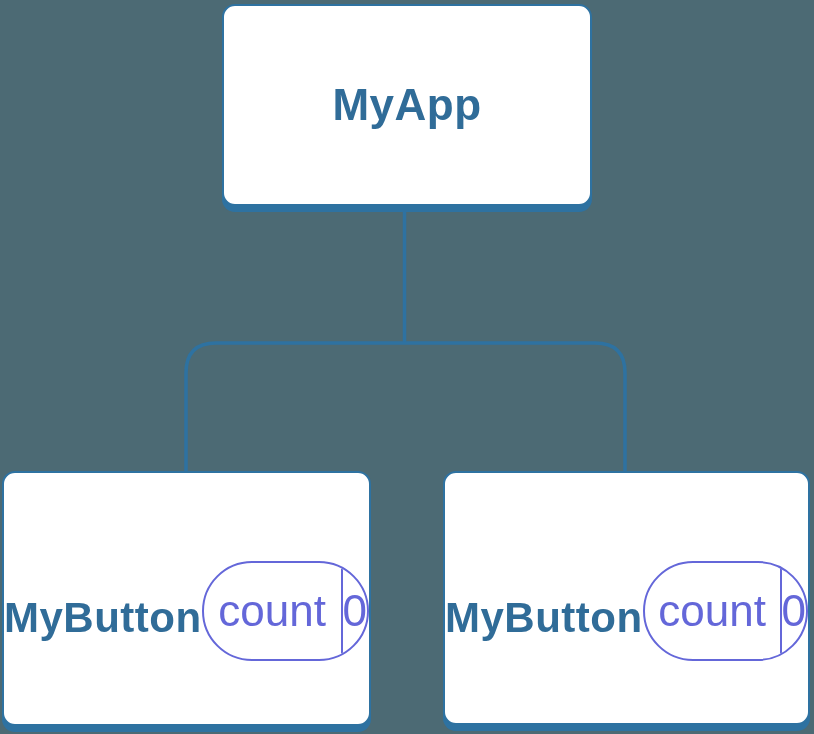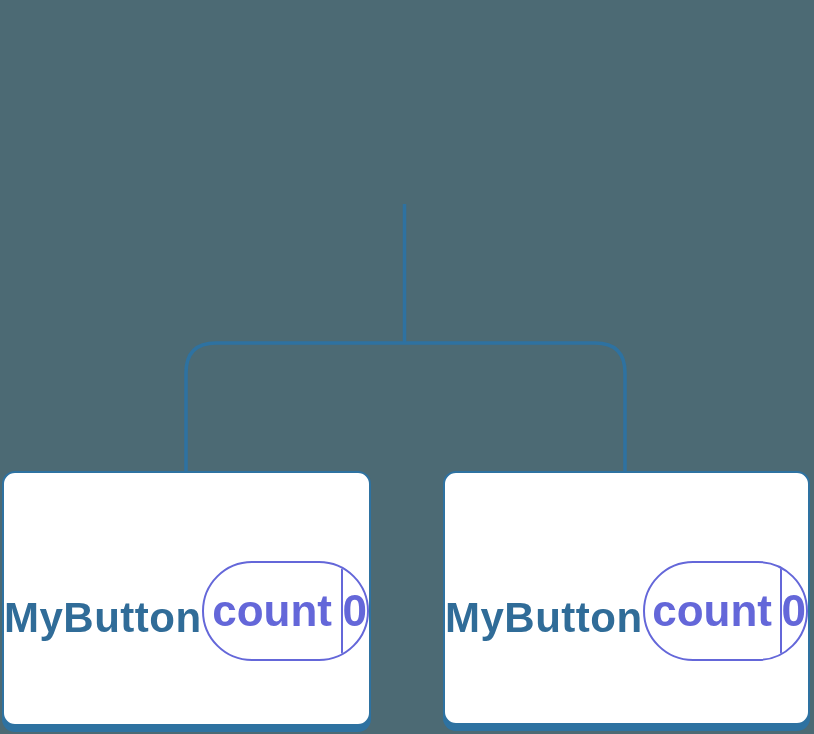--- a/index.html
+++ b/index.html
@@ -57,21 +57,21 @@
   .pill{
     margin-top:25px;
     box-sizing:border-box;
     width:266px;height:100px;
     border:2px solid var(--state-violet);
     border-radius:60px;
     display:flex;
     align-items:stretch;
     color:var(--state-violet);
     font-size:44px;
-    font-weight:700;
+    font-weight:400;
     overflow:hidden;
   }
   .pill-name{
     width:172px;
     display:flex;align-items:center;justify-content:center;
   }
   .pill-value{
     flex:1;
     border-left:2px solid var(--state-violet);
     display:flex;align-items:center;justify-content:center;
@@ -80,20 +80,23 @@
 </head>
 <body>
 
 <div class="stage">
 
   <svg class="connector" width="814" height="734" viewBox="0 0 814 734" aria-hidden="true">
     <path d="M404.5 204 V 343"></path>
     <path d="M186 471 V 373 Q186 343 216 343 H 595 Q625 343 625 373 V 471"></path>
   </svg>
 
+  <div class="card card-root">
+    <span class="node-title">MyApp</span>
+  </div>
 
   <div class="card card-child left">
     <span class="node-title">MyButton</span>
     <div class="pill">
       <span class="pill-name">count</span>
       <span class="pill-value">0</span>
     </div>
   </div>
 
   <div class="card card-child right">

